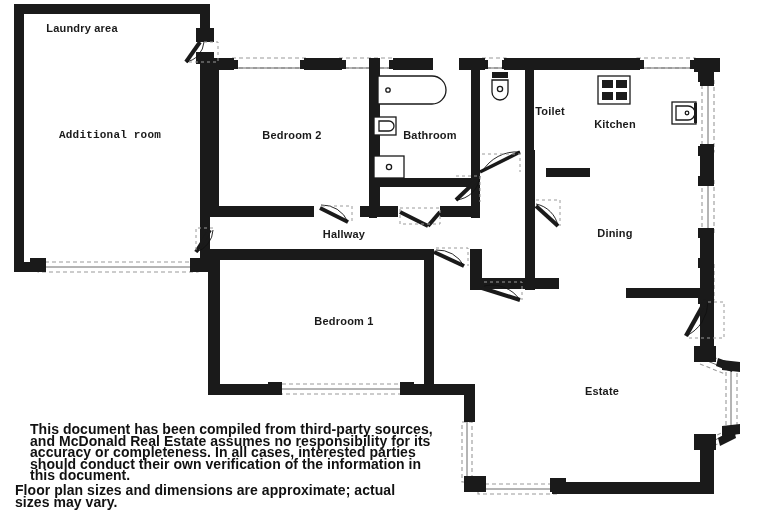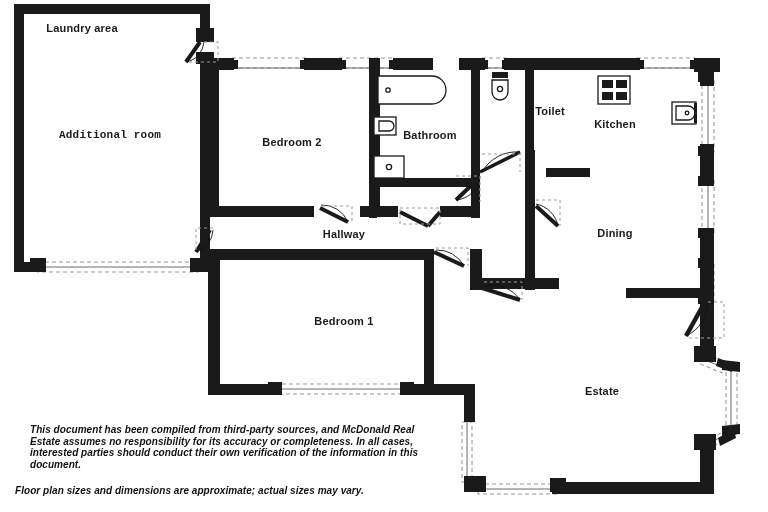--- a/index.html
+++ b/index.html
@@ -14,26 +14,25 @@
     font-size:11px;
     color:#1a1a1a;
     white-space:nowrap;
     transform:translate(-50%,-50%);
     letter-spacing:0.2px;
   }
   .disclaimer{
     position:absolute;
     font-family:"Liberation Sans","DejaVu Sans",sans-serif;
     font-weight:bold;
-    font-size:10px;
+    font-size:14px;
     line-height:11.5px;
     color:#111111;
     width:410px;
     letter-spacing:0.05px;
-    font-style:italic;
   }
   .disc-main{left:30px;top:424px;}
   .disc-sub{left:15px;top:466px;margin-top:19px;}
 </style>
 </head>
 <body>
 
 <div id="plan">
 
   <svg width="768" height="512" viewBox="0 0 768 512">
@@ -290,21 +289,21 @@
         <rect x="672" y="102" width="24" height="22"></rect>
         <path d="M 676,106 L 688,106 A 7,7 0 0 1 688,120 L 676,120 Z" fill="#ffffff"></path>
         <circle cx="687" cy="113" r="1.8" fill="#ffffff"></circle>
         <rect x="694" y="103" width="3" height="20" fill="#1a1a1a" stroke="none"></rect>
       </g>
     </g>
   </svg>
 
   <div class="room-label" style="left:82px;top:28px;">Laundry area</div>
   <div class="room-label" style="left:110px;top:135px;font-family:Liberation Mono, monospace;">Additional room</div>
-  <div class="room-label" style="left:292px;top:142px;">Bedroom 2</div>
+  <div class="room-label" style="left:292px;top:135px;">Bedroom 2</div>
   <div class="room-label" style="left:430px;top:135px;">Bathroom</div>
   <div class="room-label" style="left:508px;top:111px;margin-left:42px;">Toilet</div>
   <div class="room-label" style="left:615px;top:124px;">Kitchen</div>
   <div class="room-label" style="left:615px;top:233px;">Dining</div>
   <div class="room-label" style="left:344px;top:234px;">Hallway</div>
   <div class="room-label" style="left:344px;top:321px;">Bedroom 1</div>
   <div class="room-label" style="left:602px;top:391px;">Estate</div>
 
   <div class="disclaimer disc-main">This document has been compiled from third-party sources, and McDonald Real Estate assumes no responsibility for its accuracy or completeness. In all cases, interested parties should conduct their own verification of the information in this document.</div>
   <div class="disclaimer disc-sub">Floor plan sizes and dimensions are approximate; actual sizes may vary.</div>

